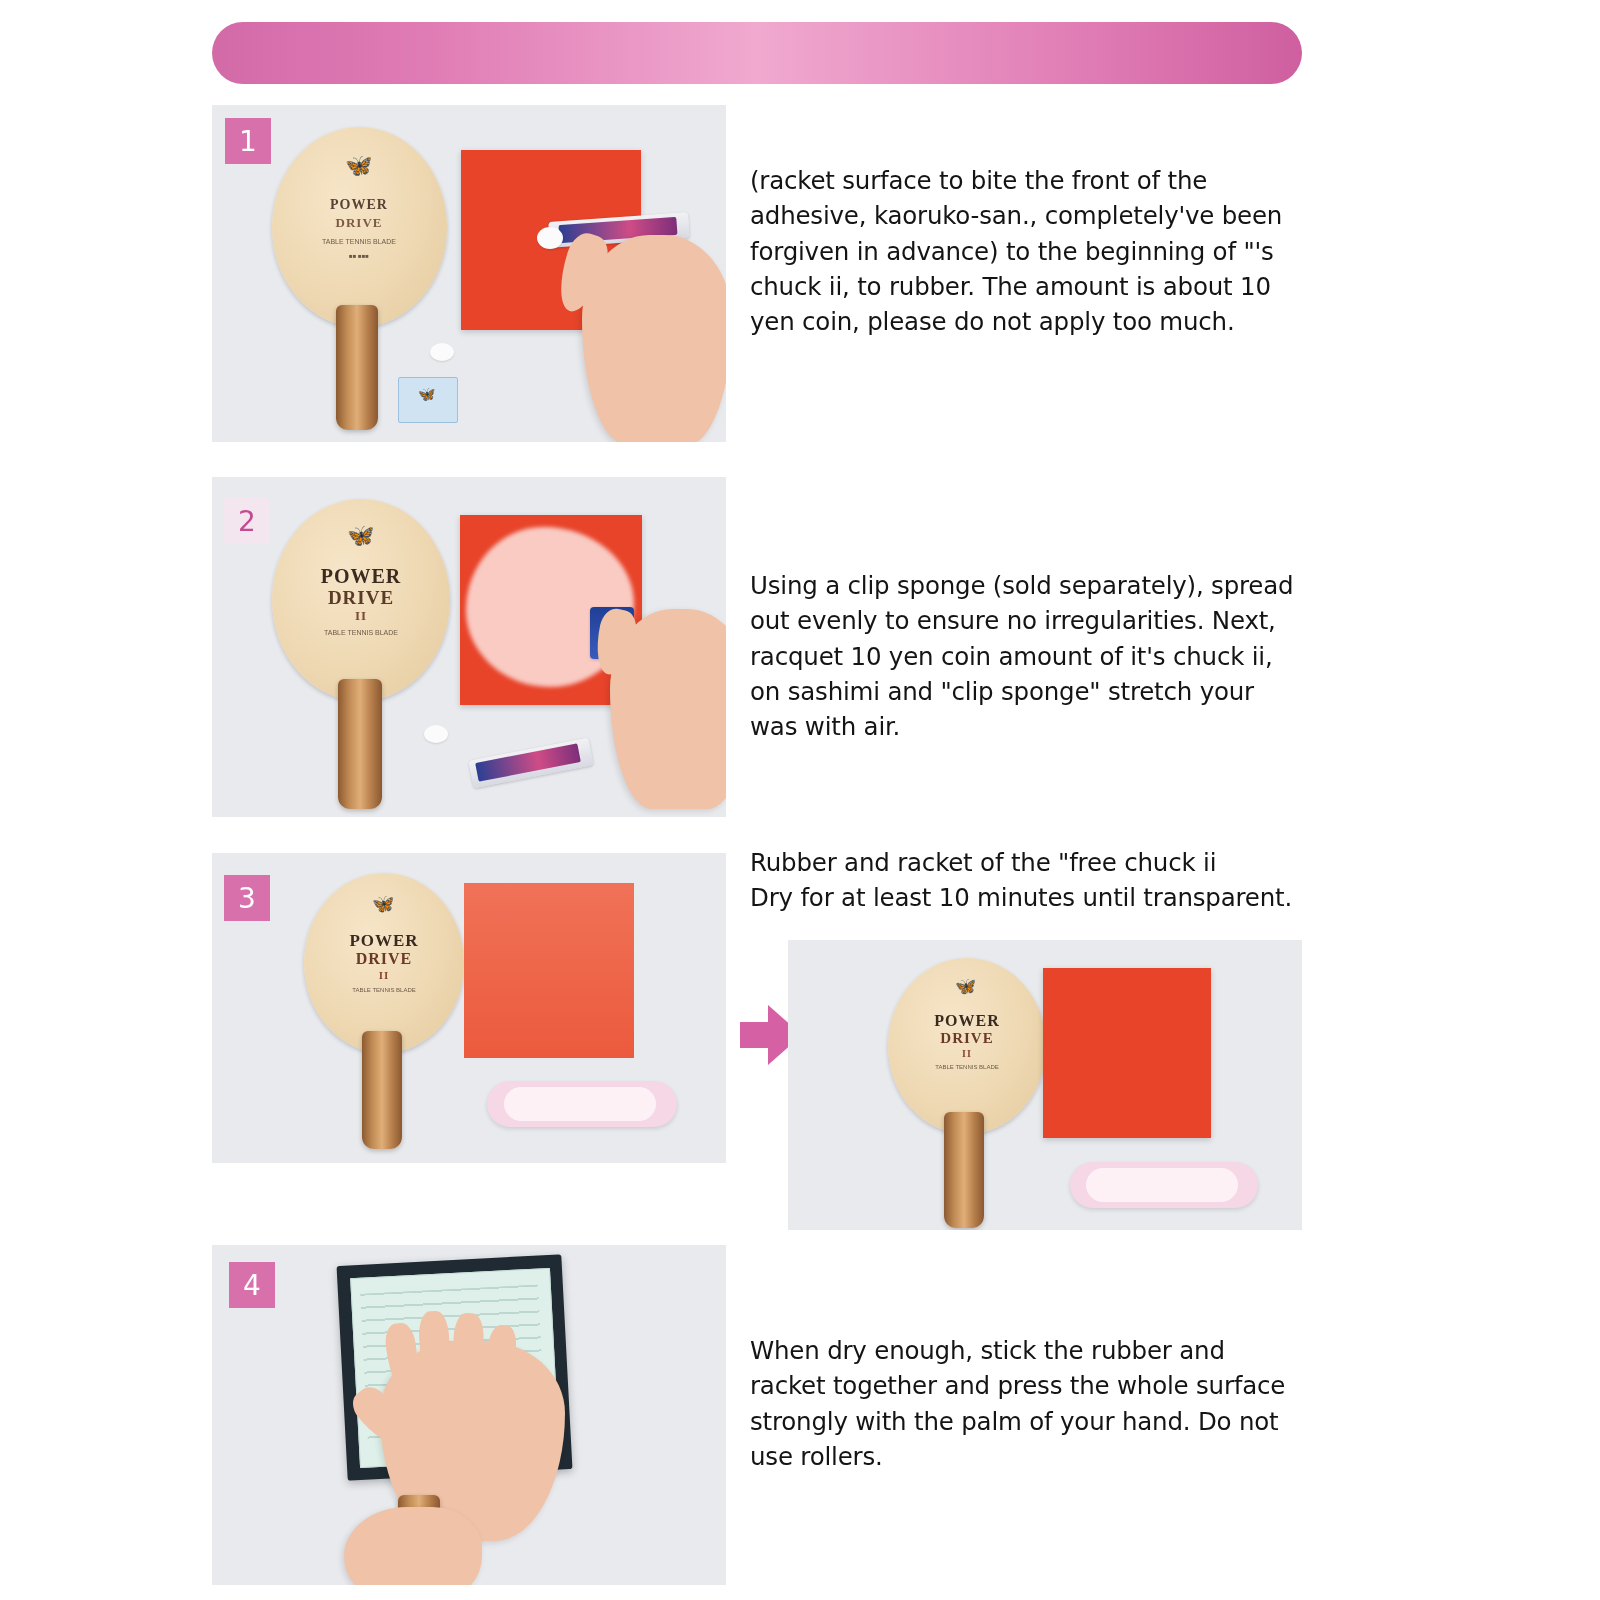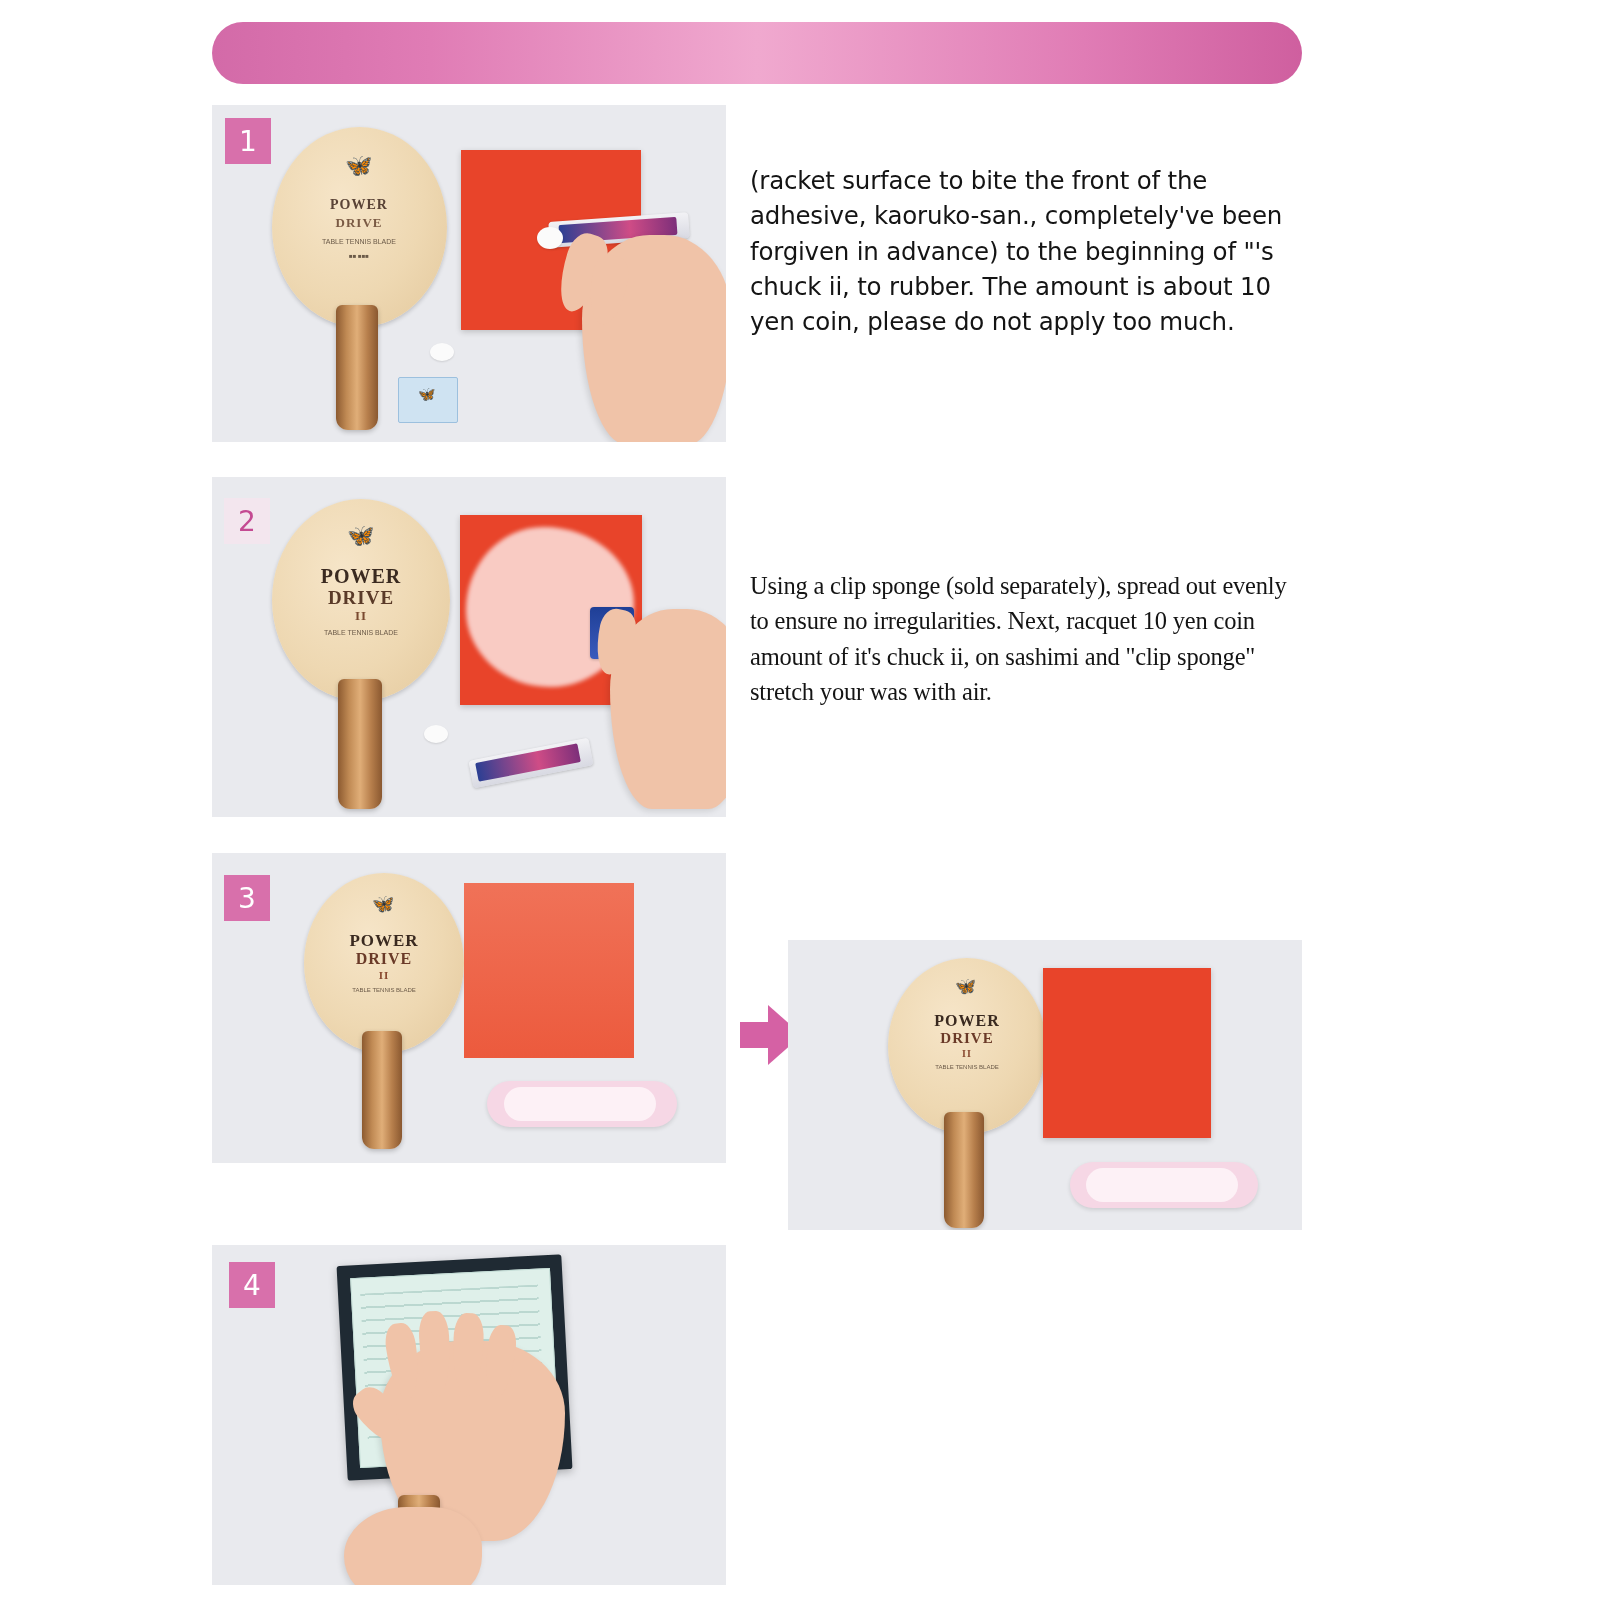--- a/index.html
+++ b/index.html
@@ -251,36 +251,38 @@
 
     <div class="tube" style="left:378px; top:130px; width:44px; height:52px; background:linear-gradient(180deg,#1f3f96 0%,#3a5bbd 100%);"></div>
     <div class="hand" style="left:398px; top:132px; width:140px; height:200px;"></div>
     <div class="finger" style="left:385px; top:132px; width:36px; height:66px; transform:rotate(12deg);"></div>
 
     <div class="white-blob" style="left:212px; top:248px; width:24px; height:18px;"></div>
     <div class="tube" style="left:258px; top:272px; width:122px; height:28px; transform:rotate(-11deg);"></div>
     <div class="tube-label" style="left:264px; top:276px; width:104px; height:19px; transform:rotate(-11deg);"></div>
   </div>
   <div class="step-badge" style="left:224px; top:498px; background:#f3e6ee; color:#c44a92;">2</div>
-  <div class="text-block" style="left:750px; top:568px; width:556px;font-family:Liberation Serif, serif;">Using a clip sponge (sold separately), spread out evenly to ensure no irregularities. Next, racquet 10 yen coin amount of it's chuck ii, on sashimi and "clip sponge" stretch your was with air.</div>
+  <div class="text-block" style="left:750px; top:568px; width:556px;">Using a clip sponge (sold separately), spread out evenly to ensure no irregularities. Next, racquet 10 yen coin amount of it's chuck ii, on sashimi and "clip sponge" stretch your was with air.</div>
 
   <div class="photo" style="left:212px; top:853px; width:514px; height:310px;">
     <div class="blade" style="left:92px; top:20px; width:160px; height:180px;"></div>
     <div class="butterfly-logo" style="left:152px; top:42px; width:40px; font-size:18px;">🦋</div>
     <div class="blade-text" style="left:102px; top:78px; width:140px; font-size:17px; color:#3a2a20;">POWER</div>
     <div class="blade-text" style="left:102px; top:97px; width:140px; font-size:16px; color:#6a3a28;">DRIVE</div>
     <div class="blade-text" style="left:102px; top:116px; width:140px; font-size:11px; color:#8a4a30;">II</div>
     <div class="blade-sub" style="left:110px; top:134px; width:124px; font-size:6px;">TABLE TENNIS BLADE</div>
     <div class="handle" style="left:150px; top:178px; width:40px; height:118px;"></div>
 
     <div class="rubber-light" style="left:252px; top:30px; width:170px; height:175px; background:linear-gradient(180deg,#f07258 0%,#ec5a3d 100%);"></div>
     <div class="sponge-clip" style="left:275px; top:228px; width:190px; height:46px;"></div>
     <div class="sponge-inner" style="left:292px; top:234px; width:152px; height:34px;"></div>
   </div>
   <div class="step-badge" style="left:224px; top:875px;">3</div>
+  <div class="text-block" style="left:750px; top:845px; width:556px; white-space:pre-line;"> Rubber and racket of the "free chuck ii
+Dry for at least 10 minutes until transparent.</div>
 
   <div class="arrow-shaft" style="left:740px; top:1022px; width:30px; height:26px;"></div>
   <div class="arrow-head" style="left:768px; top:1005px;"></div>
 
   <div class="photo" style="left:788px; top:940px; width:514px; height:290px;">
     <div class="blade" style="left:100px; top:18px; width:158px; height:176px;"></div>
     <div class="butterfly-logo" style="left:158px; top:38px; width:40px; font-size:17px;">🦋</div>
     <div class="blade-text" style="left:110px; top:72px; width:138px; font-size:16px; color:#3a2a20;">POWER</div>
     <div class="blade-text" style="left:110px; top:90px; width:138px; font-size:15px; color:#6a3a28;">DRIVE</div>
     <div class="blade-text" style="left:110px; top:108px; width:138px; font-size:10px; color:#8a4a30;">II</div>
@@ -301,14 +303,15 @@
     <div class="finger" style="left:176px; top:78px; width:30px; height:76px; transform:rotate(-8deg);"></div>
     <div class="finger" style="left:208px; top:66px; width:30px; height:86px; transform:rotate(-3deg);"></div>
     <div class="finger" style="left:241px; top:68px; width:30px; height:84px; transform:rotate(2deg);"></div>
     <div class="finger" style="left:274px; top:80px; width:28px; height:74px; transform:rotate(7deg);"></div>
     <div class="finger" style="left:150px; top:140px; width:34px; height:62px; transform:rotate(-38deg);"></div>
 
     <div class="handle" style="left:186px; top:250px; width:42px; height:90px;"></div>
     <div class="hand" style="left:132px; top:262px; width:138px; height:90px; border-radius:50% 40% 30% 30% / 60% 50% 50% 50%;"></div>
   </div>
   <div class="step-badge" style="left:229px; top:1262px;">4</div>
+  <div class="text-block" style="left:750px; top:1333px; width:546px;">When dry enough, stick the rubber and racket together and press the whole surface strongly with the palm of your hand. Do not use rollers.</div>
 
 </div>
 
 </body></html>

